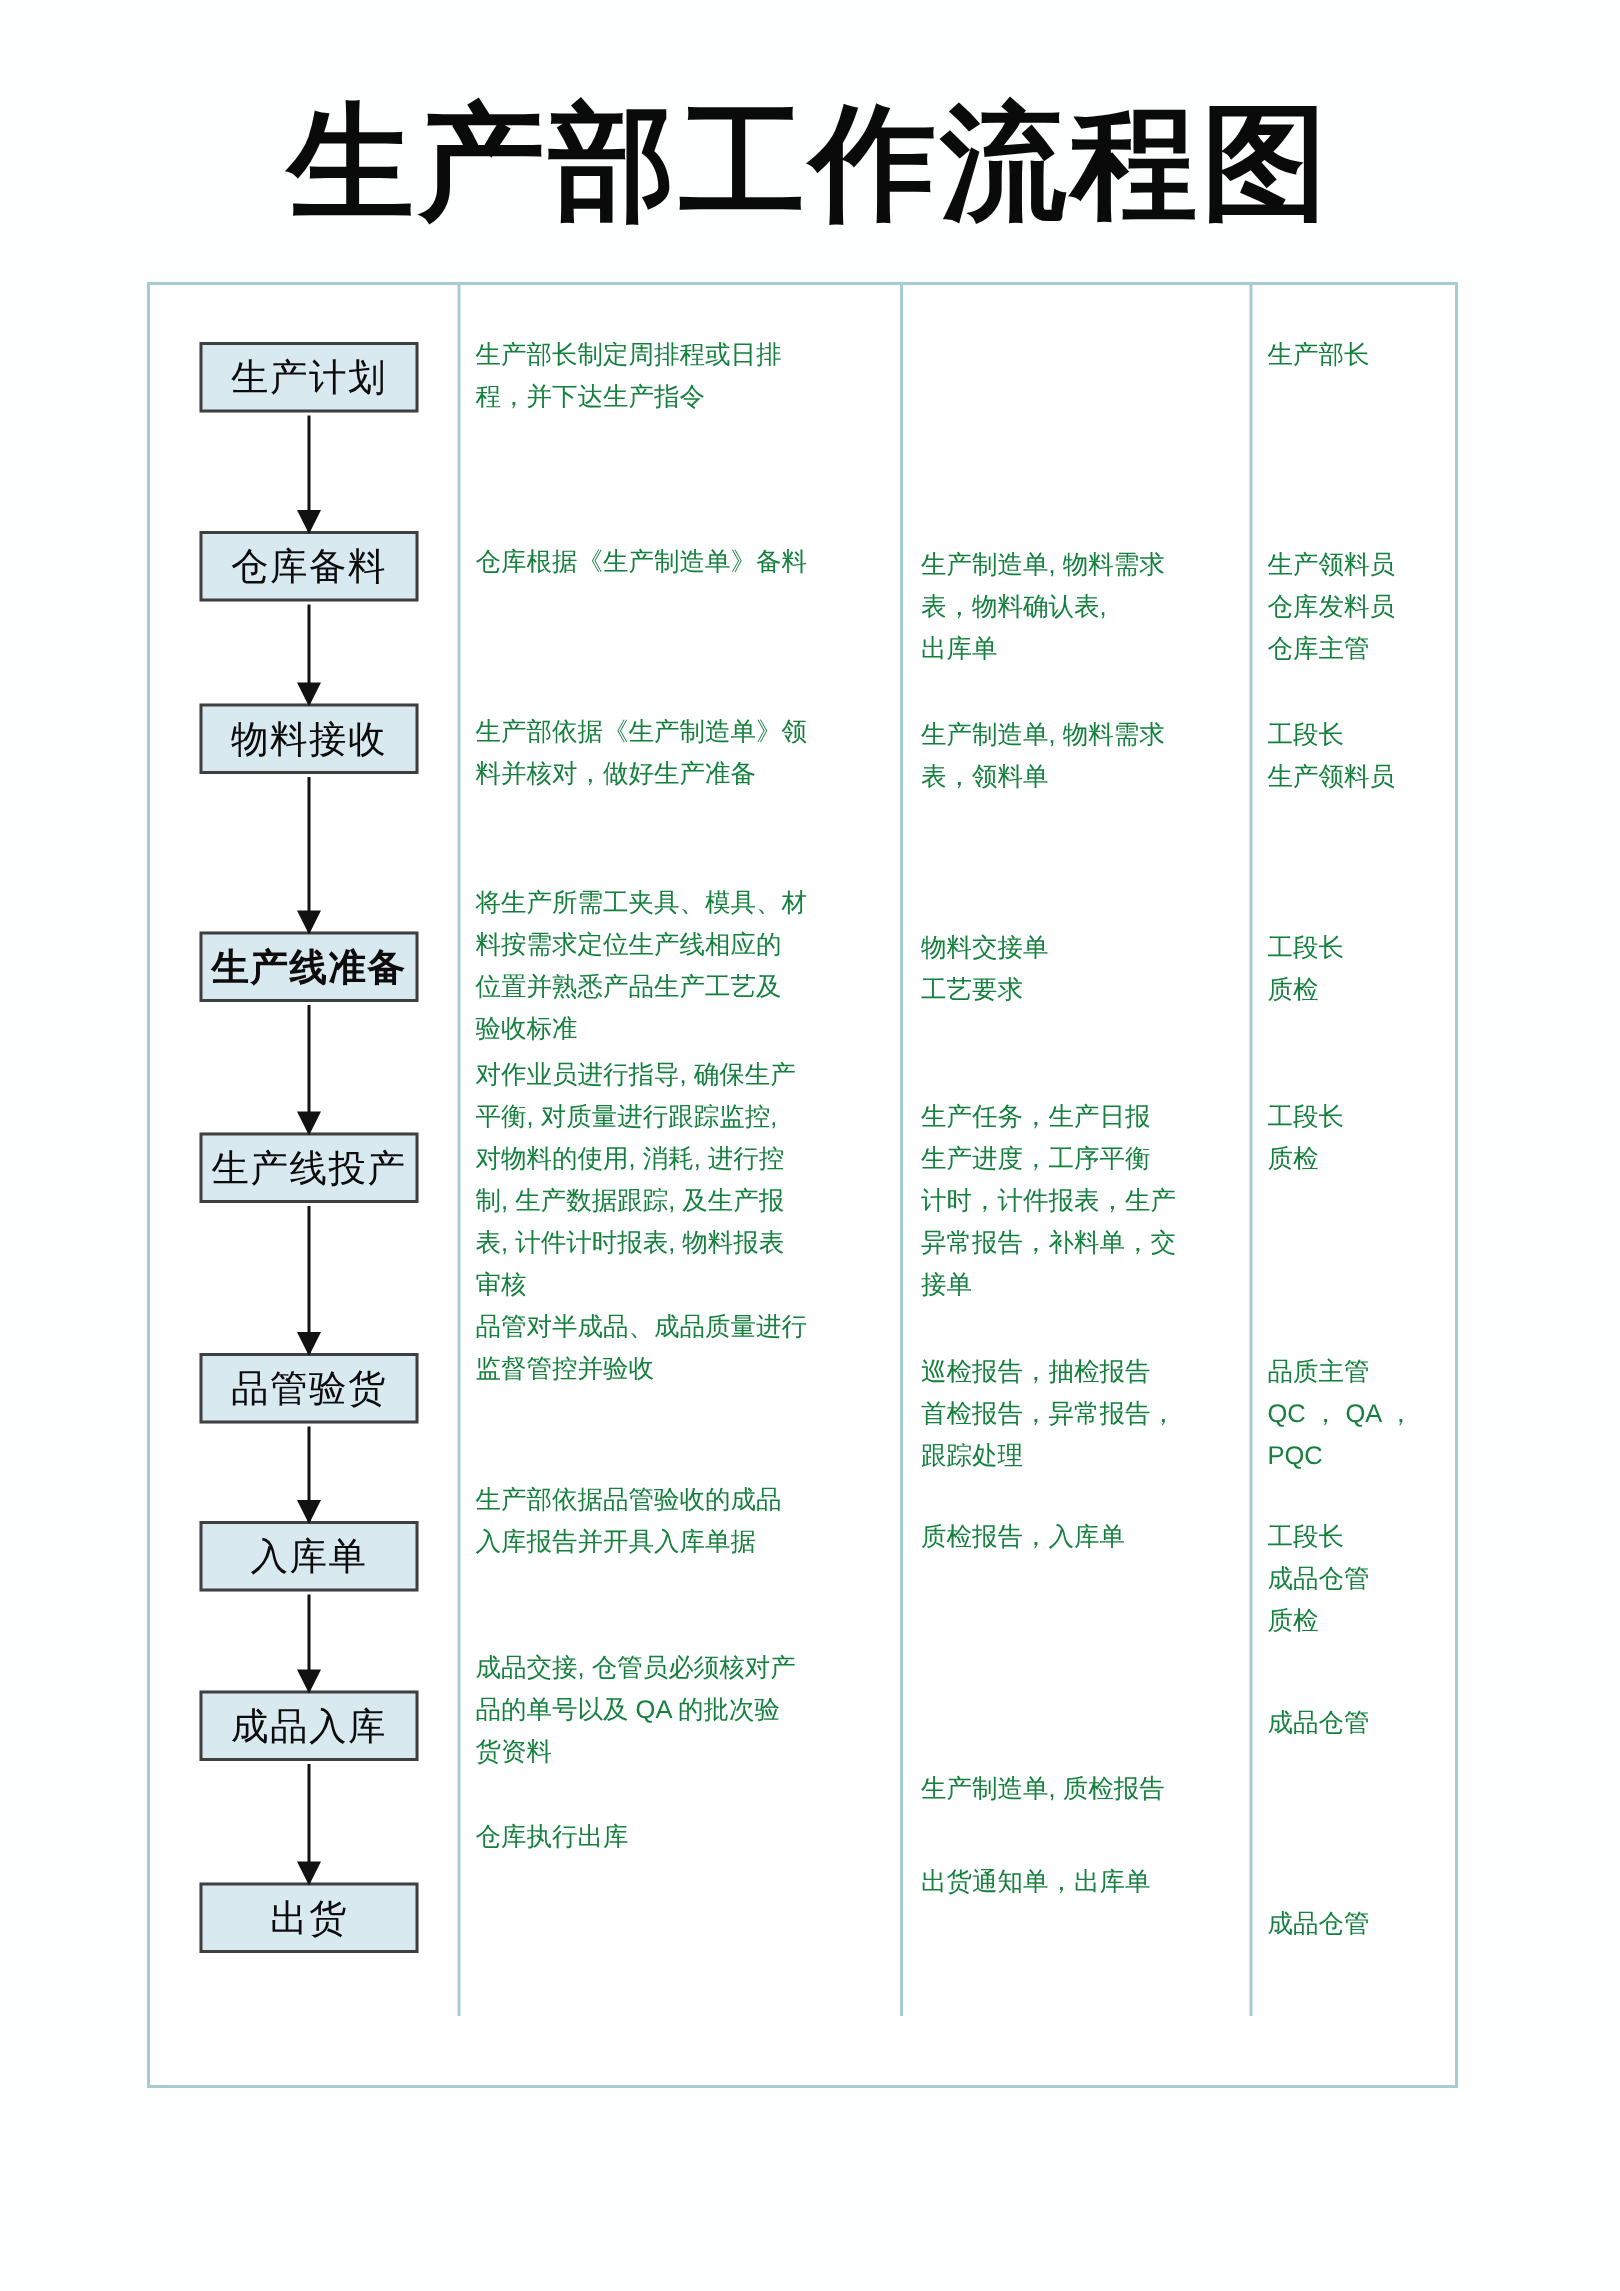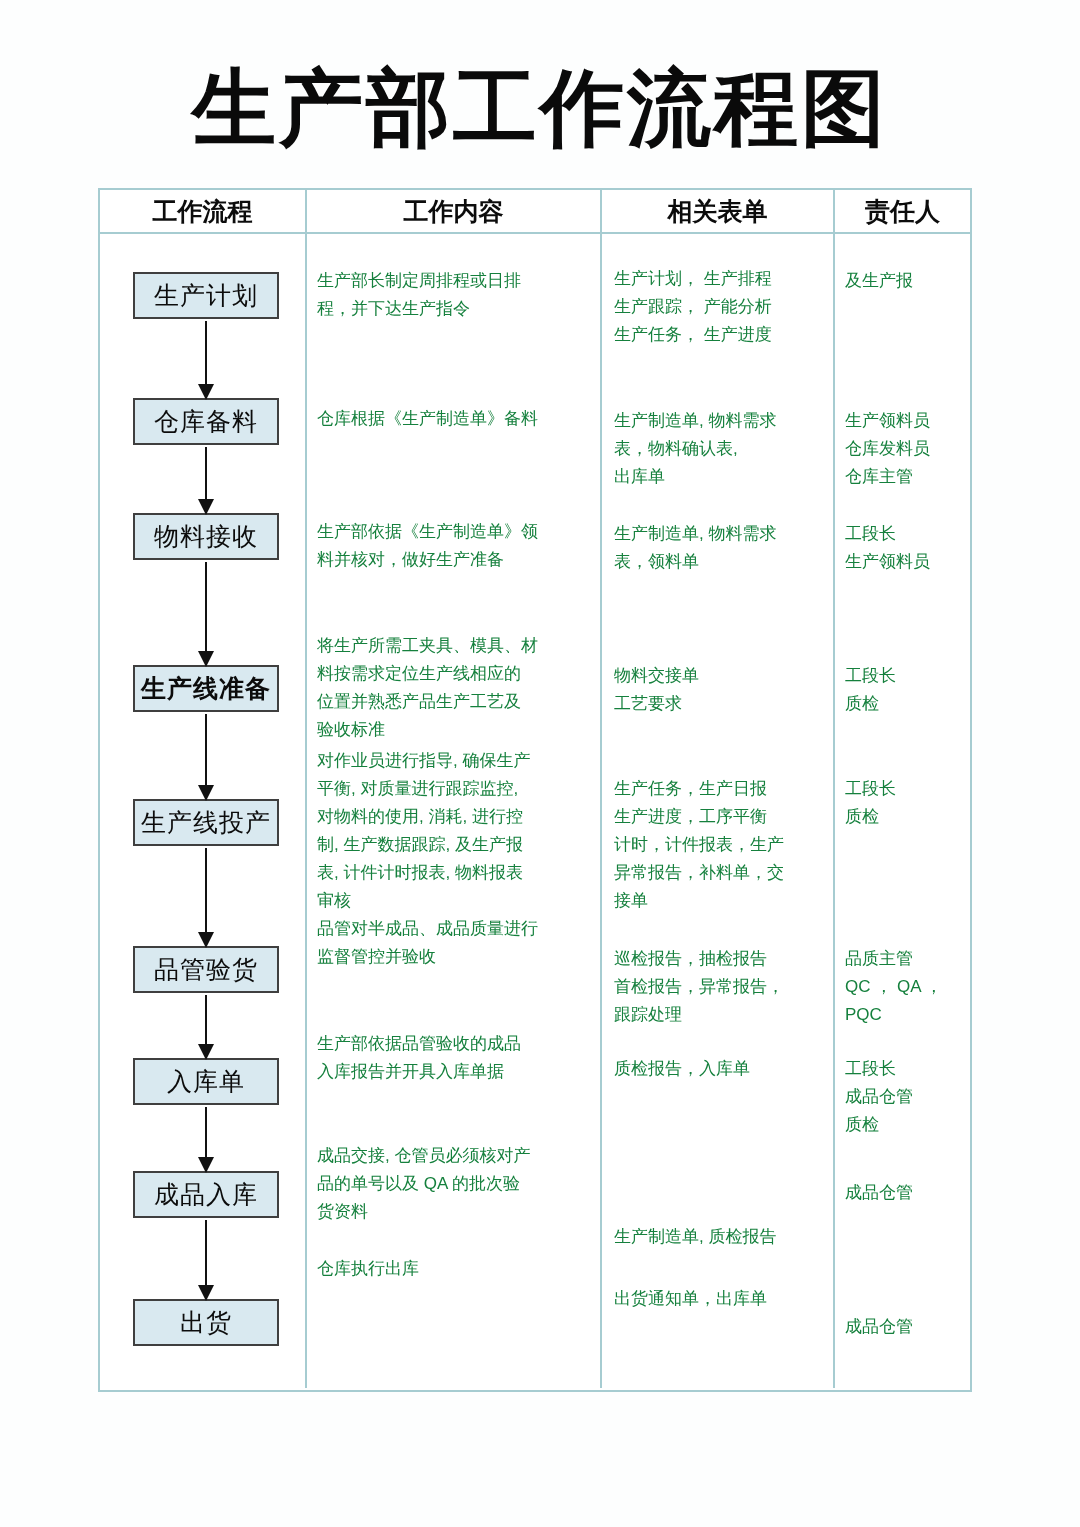--- a/index.html
+++ b/index.html
@@ -72,26 +72,20 @@
   .t4-1{top:33px;}  .t4-2{top:173px;} .t4-3{top:286px;} .t4-4{top:428px;}
   .t4-5{top:541px;} .t4-6{top:711px;} .t4-7{top:821px;} .t4-8{top:945px;} .t4-9{top:1079px;}
 </style>
 </head>
 <body>
 
 <div class="page">
   <h1 class="title">生产部工作流程图</h1>
 
   <div class="table">
-    <div class="hrow">
-      <div class="hcell hc1">工作流程</div>
-      <div class="hcell hc2">工作内容</div>
-      <div class="hcell hc3">相关表单</div>
-      <div class="hcell hc4">责任人</div>
-    </div>
 
     <div class="body">
       <div class="vline v1"></div>
       <div class="vline v2"></div>
       <div class="vline v3"></div>
 
       <div class="flowbox b1">生产计划</div>
       <div class="flowbox b2">仓库备料</div>
       <div class="flowbox b3">物料接收</div>
       <div class="flowbox b4">生产线准备</div>
@@ -127,43 +121,40 @@
 审核</div>
       <div class="txt colB t2-6">品管对半成品、成品质量进行
 监督管控并验收</div>
       <div class="txt colB t2-7">生产部依据品管验收的成品
 入库报告并开具入库单据</div>
       <div class="txt colB t2-8">成品交接, 仓管员必须核对产
 品的单号以及 QA 的批次验
 货资料</div>
       <div class="txt colB t2-9">仓库执行出库</div>
 
-      <div class="txt colC t3-1">生产计划， 生产排程
-生产跟踪， 产能分析
-生产任务， 生产进度</div>
       <div class="txt colC t3-2">生产制造单, 物料需求
 表，物料确认表,
 出库单</div>
       <div class="txt colC t3-3">生产制造单, 物料需求
 表，领料单</div>
       <div class="txt colC t3-5">生产任务，生产日报
 生产进度，工序平衡
 计时，计件报表，生产
 异常报告，补料单，交
 接单</div>
       <div class="txt colC t3-4">物料交接单
 工艺要求</div>
       <div class="txt colC t3-6">巡检报告，抽检报告
 首检报告，异常报告，
 跟踪处理</div>
       <div class="txt colC t3-7">质检报告，入库单</div>
       <div class="txt colC t3-8">生产制造单, 质检报告</div>
       <div class="txt colC t3-9">出货通知单，出库单</div>
 
-      <div class="txt colD t4-1">及生产报</div>
+      <div class="txt colD t4-1">生产部长</div>
       <div class="txt colD t4-2">生产领料员
 仓库发料员
 仓库主管</div>
       <div class="txt colD t4-3">工段长
 生产领料员</div>
       <div class="txt colD t4-4">工段长
 质检</div>
       <div class="txt colD t4-5">工段长
 质检</div>
       <div class="txt colD t4-6">品质主管

